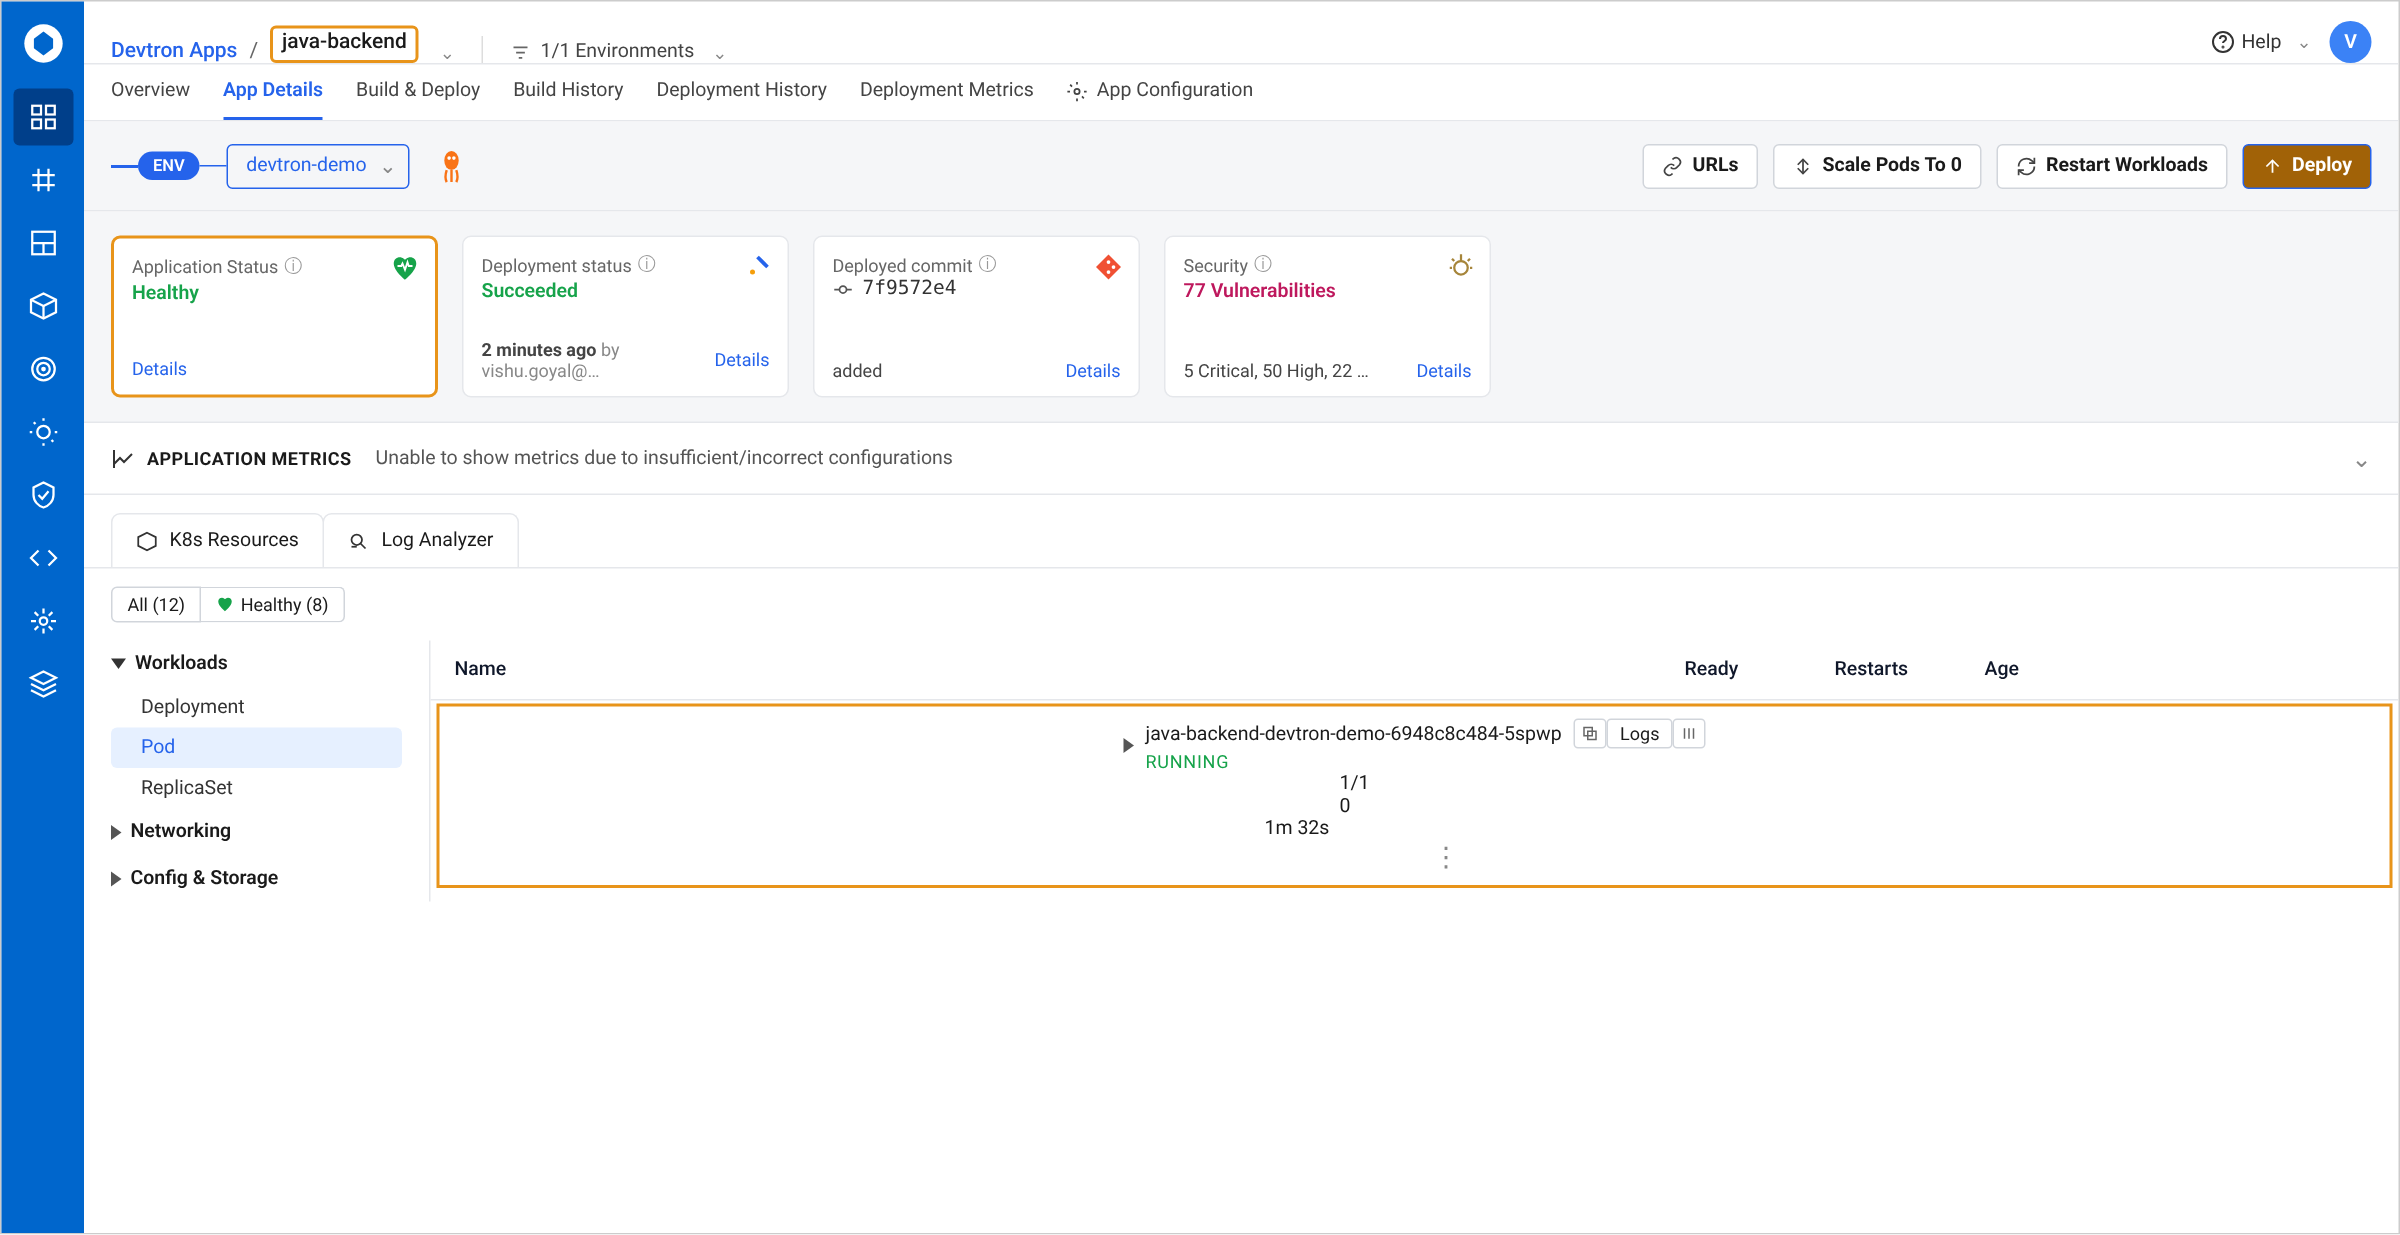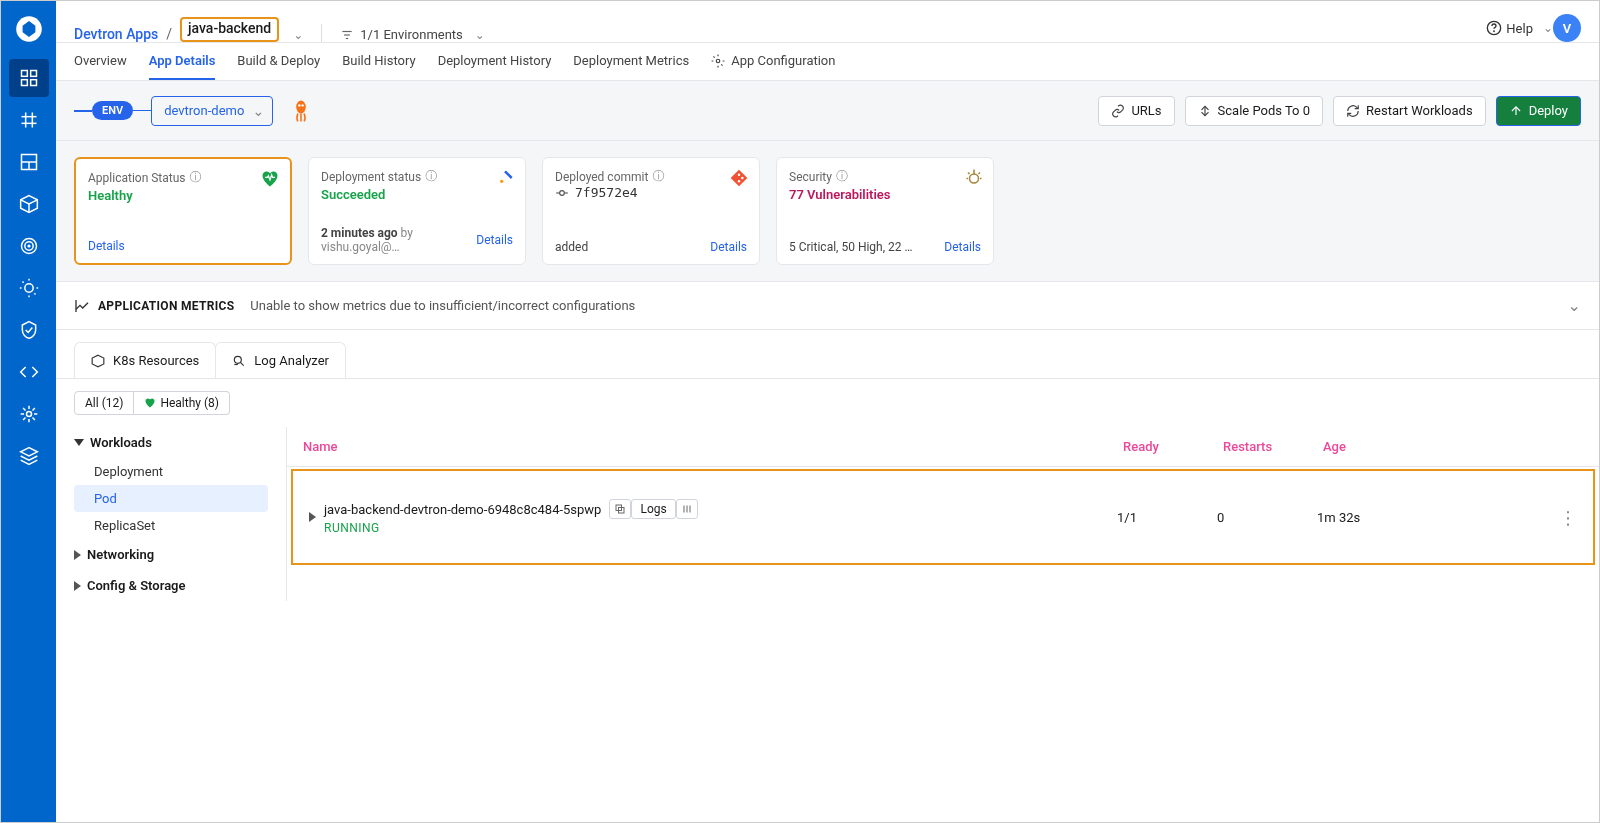--- a/index.html
+++ b/index.html
@@ -12,35 +12,35 @@
     .nav-icon.active { background: #003f8a; }
     .nav-icon svg { width: 20px; height: 20px; stroke: #fff; fill: none; stroke-width: 1.8; }
     .main { flex: 1; display: flex; flex-direction: column; overflow: hidden; }
     .topbar { height: 42px; display: flex; align-items: flex-end; padding: 0 18px; border-bottom: 1px solid #e5e7eb; gap: 8px; }
     .breadcrumb-parent { color: #2563eb; font-size: 14px; font-weight: 500; cursor: pointer; }
     .breadcrumb-sep { color: #666; font-size: 14px; }
     .breadcrumb-current { font-size: 14px; font-weight: 500; padding: 1px 6px 4px 6px; border: 2px solid #e8941a; border-radius: 4px; display: inline-flex; align-items: center; }
     .chev { color: #888; font-size: 12px; margin-left: 6px; }
     .vdiv { width: 1px; height: 18px; background: #ddd; margin: 0 10px; }
     .env-chip { display: flex; align-items: center; gap: 6px; color: #444; font-size: 13px; }
-    .topbar-right { margin-left: auto; display: flex; align-items: center; }
+    .topbar-right { margin-left: auto; display: flex; align-items: center; gap: 12px; }
     .help { display: flex; align-items: center; gap: 4px; color: #333; font-size: 13px; cursor: pointer; }
     .avatar { width: 28px; height: 28px; border-radius: 50%; background: #3b82f6; color: #fff; display: flex; align-items: center; justify-content: center; font-weight: 600; font-size: 13px; }
     .tabs { display: flex; gap: 22px; padding: 0 18px; height: 38px; border-bottom: 1px solid #e5e7eb; }
     .tab { display: flex; align-items: center; font-size: 13px; color: #444; cursor: pointer; border-bottom: 2px solid transparent; gap: 6px; }
     .tab.active { color: #2563eb; border-bottom-color: #2563eb; font-weight: 600; }
     .env-row { height: 60px; background: #f5f6f8; display: flex; align-items: center; padding: 0 18px; border-bottom: 1px solid #e5e7eb; }
     .env-pill { background: #2563eb; color: #fff; font-size: 11px; font-weight: 600; padding: 3px 10px; border-radius: 10px; }
     .env-line-left { height: 2px; width: 18px; background: #2563eb; }
     .env-line-right { height: 1px; width: 18px; background: #2563eb; }
     .env-select { border: 1px solid #2563eb; border-radius: 4px; height: 30px; display: flex; align-items: center; padding: 0 28px 0 12px; color: #2563eb; font-size: 13px; cursor: pointer; position: relative; }
     .env-select::after { content: '⌄'; position: absolute; right: 8px; color: #888; font-size: 14px; }
     .env-actions { margin-left: auto; display: flex; gap: 10px; }
-    .btn { border: 1px solid #d1d5db; background: #fff; height: 30px; border-radius: 4px; display: flex; align-items: center; padding: 0 12px; font-size: 13px; gap: 6px; cursor: pointer; }
-    .btn-primary { background: #15803d; color: #fff; border-color: #2563eb; }
+    .btn { border: 1px solid #d1d5db; background: #fff; height: 30px; border-radius: 4px; display: flex; align-items: center; padding: 0 12px; font-size: 13px; gap: 6px; cursor: pointer; font-weight: bold; }
+    .btn-primary { background: #a16207; color: #fff; border-color: #2563eb; }
     .btn svg { width: 14px; height: 14px; }
     .cards { display: flex; gap: 16px; padding: 16px 18px; background: #f5f6f8; border-bottom: 1px solid #e5e7eb; }
     .card { background: #fff; border: 1px solid #e5e7eb; border-radius: 6px; width: 218px; height: 108px; padding: 10px 12px; display: flex; flex-direction: column; justify-content: space-between; position: relative; }
     .card.highlight { border: 2px solid #e8941a; }
     .card-title { font-size: 12px; color: #666; display: flex; align-items: center; gap: 4px; }
     .card-value { font-size: 13px; font-weight: 600; margin-top: 2px; }
     .card-value.healthy { color: #16a34a; }
     .card-value.vuln { color: #be185d; }
     .card-commit { font-family: ui-monospace, monospace; font-size: 13px; color: #333; display: flex; align-items: center; gap: 6px; }
     .card-footer { font-size: 12px; color: #444; display: flex; justify-content: space-between; align-items: center; }
@@ -62,28 +62,28 @@
     .tree-group { font-size: 13px; font-weight: 600; padding: 8px 0; display: flex; align-items: center; gap: 6px; cursor: pointer; }
     .tree-item { font-size: 13px; padding: 6px 0 6px 20px; cursor: pointer; color: #333; border-radius: 4px; }
     .tree-item.active { background: #e6f0ff; color: #2563eb; }
     .pod-panel { flex: 1; border-left: 1px solid #e5e7eb; }
     .pod-tabs { display: flex; }
     .pod-tab { border: 1px solid #e5e7eb; border-bottom: none; border-radius: 0; padding: 10px 60px 10px 16px; font-size: 13px; }
     .pod-tab.active { border-top: 2px solid #2563eb; }
     .pod-tab .count { color: #2563eb; font-weight: 600; }
     .pod-tab.inactive .count { color: #333; font-weight: 600; }
     .pod-tab .sub { font-size: 12px; color: #777; margin-top: 2px; }
-    .pod-header { display: flex; padding: 12px 16px; font-size: 13px; color: #ec4899; font-weight: 500; border-bottom: 1px solid #e5e7eb; }
+    .pod-header { display: flex; padding: 12px 16px; font-size: 13px; color: #0f172a; font-weight: 500; border-bottom: 1px solid #e5e7eb; }
     .col-name { flex: 1; }
     .col-ready { width: 100px; }
     .col-restarts { width: 100px; }
     .col-age { width: 200px; }
     .col-menu { width: 60px; text-align: right; }
     .pod-row-wrap { border: 2px solid #e8941a; margin: 2px 4px 0 4px; }
-    .pod-row { display: flex; padding: 28px 16px; font-size: 13px; align-items: center; }
+    .pod-row { display: flex; padding: 8px 16px; font-size: 13px; align-items: center; flex-direction: column; }
     .pod-name-cell { display: flex; align-items: center; gap: 8px; }
     .pod-name-inner { display: flex; flex-direction: column; gap: 2px; }
     .pod-name { font-size: 13px; }
     .pod-status { font-size: 12px; color: #16a34a; letter-spacing: 0.5px; }
     .pod-actions { display: flex; gap: 0; align-items: center; }
     .mini-btn { border: 1px solid #d1d5db; background: #fff; border-radius: 3px; padding: 2px 8px; font-size: 12px; cursor: pointer; display: flex; align-items: center; gap: 4px; }
     .mini-icon { border: 1px solid #d1d5db; background: #fff; border-radius: 3px; width: 22px; height: 20px; display: flex; align-items: center; justify-content: center; cursor: pointer; }
     .triangle-right { display: inline-block; width: 0; height: 0; border-top: 5px solid transparent; border-bottom: 5px solid transparent; border-left: 7px solid #555; }
     .triangle-down { display: inline-block; width: 0; height: 0; border-left: 5px solid transparent; border-right: 5px solid transparent; border-top: 7px solid #333; }
     .squid-icon { width: 20px; height: 24px; margin-left: 18px; }

